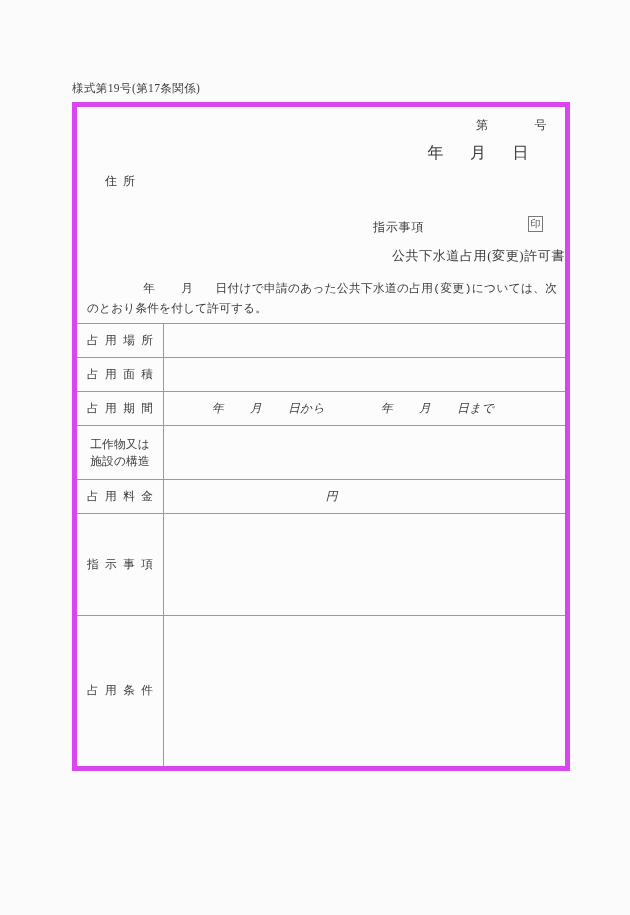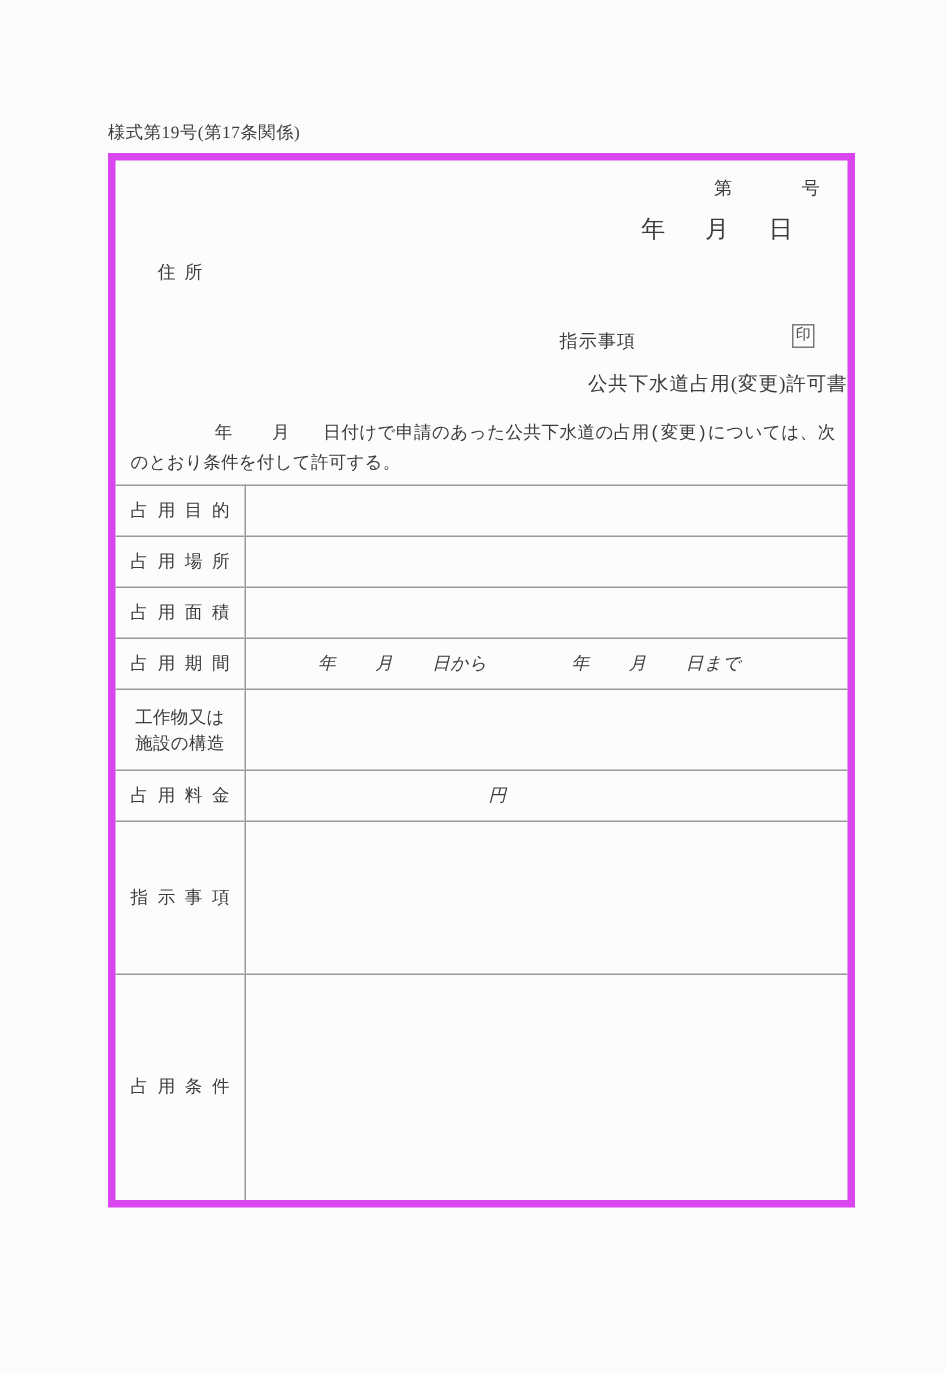--- a/index.html
+++ b/index.html
@@ -230,26 +230,20 @@
       <div class="doc-title">公共下水道占用(変更)許可書</div>
 
       <div class="body-text">
         <span class="indent"></span><span>年</span><span class="sp-mid"></span><span>月</span><span class="sp-small"></span><span>日付けで申請のあった公共下水道の占用(変更)については、次のとおり条件を付して許可する。</span>
       </div>
 
     </div>
 
     <table class="form-table">
       <tbody>
-        <tr class="row-h-std">
-          <td class="label-cell">
-            <span class="lbl-justify">占用目的</span>
-          </td>
-          <td class="value-cell"></td>
-        </tr>
 
         <tr class="row-h-std">
           <td class="label-cell">
             <span class="lbl-justify">占用場所</span>
           </td>
           <td class="value-cell"></td>
         </tr>
 
         <tr class="row-h-std">
           <td class="label-cell">

